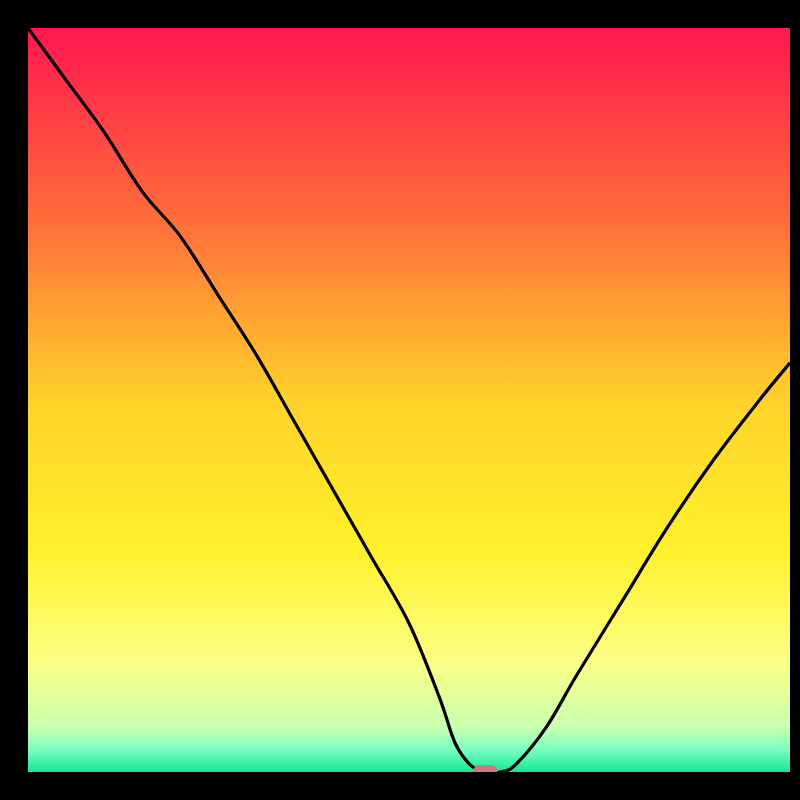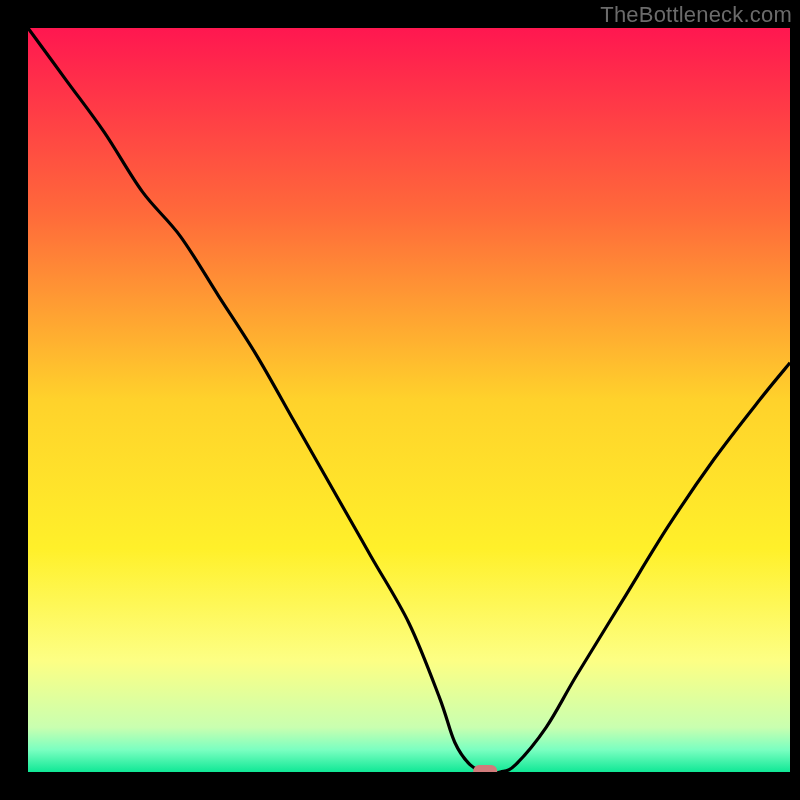--- a/index.html
+++ b/index.html
@@ -54,14 +54,13 @@
 
     <rect x="28" y="28" width="762" height="744" fill="url(#bg-grad)"></rect>
 
     <g clip-path="url(#plot-clip)">
       <path id="curve-path" d="M 28 28 C 34.35 36.67999999999999, 53.39999999999999 62.719999999999956, 66.1 80.07999999999996 C 78.8 97.43999999999996, 91.5 113.56000000000002, 104.2 132.16000000000003 C 116.9 150.76000000000002, 129.60000000000002 174.32, 142.3 191.67999999999998 C 155 209.03999999999996, 167.70000000000002 218.96000000000004, 180.4 236.32000000000002 C 193.1 253.68, 205.8 276, 218.5 295.84 C 231.2 315.67999999999995, 243.90000000000003 334.28, 256.6 355.35999999999996 C 269.3 376.43999999999994, 282 400, 294.7 422.32 C 307.4 444.64, 320.1 466.96, 332.8 489.28 C 345.5 511.59999999999997, 358.20000000000005 533.92, 370.90000000000003 556.24 C 383.6 578.5600000000001, 397.57 599.6400000000001, 409 623.2 C 420.43 646.76, 431.86 677.76, 439.48 697.6 C 447.1 717.44, 449.64000000000004 731.08, 454.72 742.24 C 459.8 753.4, 464.88 759.5999999999999, 469.96 764.56 C 475.03999999999996 769.52, 480.12 770.76, 485.2 772 C 490.28 773.24, 495.36 773.24, 500.44 772 C 505.52 770.76, 508.06000000000006 772, 515.6800000000001 764.56 C 523.3000000000001 757.1199999999999, 536.0000000000001 742.24, 546.1600000000001 727.36 C 556.32 712.48, 563.94 696.36, 576.64 675.28 C 589.3399999999999 654.1999999999999, 607.12 625.68, 622.36 600.88 C 637.6 576.08, 652.8399999999999 550.04, 668.0799999999999 526.48 C 683.3199999999999 502.92, 698.5600000000001 480.6, 713.8000000000001 459.52000000000004 C 729.0400000000001 438.44000000000005, 746.8199999999999 416.12, 759.52 400 C 772.22 383.88, 784.92 368.99999999999994, 790 362.79999999999995" fill="none" stroke="#000" stroke-width="3.2" stroke-linejoin="round"></path>
 
       <rect id="marker-rect" x="473.2" y="765" width="24" height="12" rx="6" ry="6" fill="#d07b7b"></rect>
     </g>
   </svg>
 
-  <div class="watermark">TheBottleneck.com</div>
 </div>
 
 </body></html>

